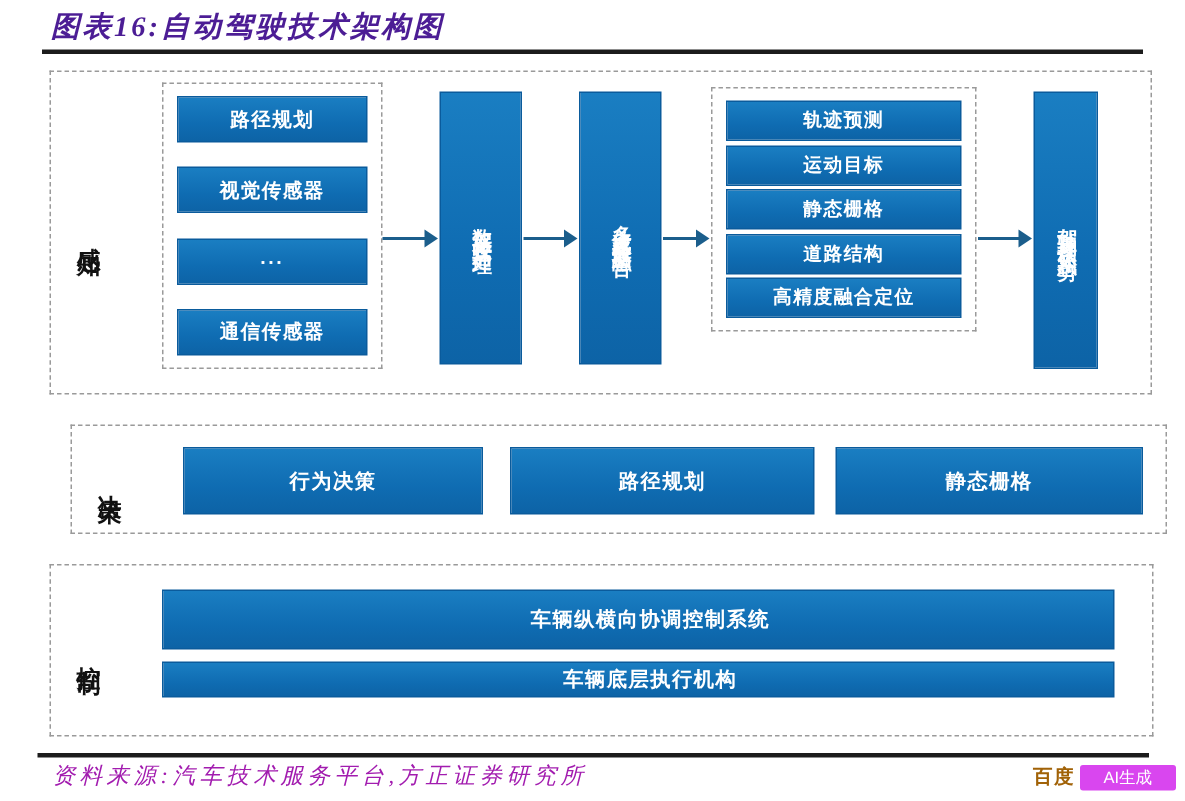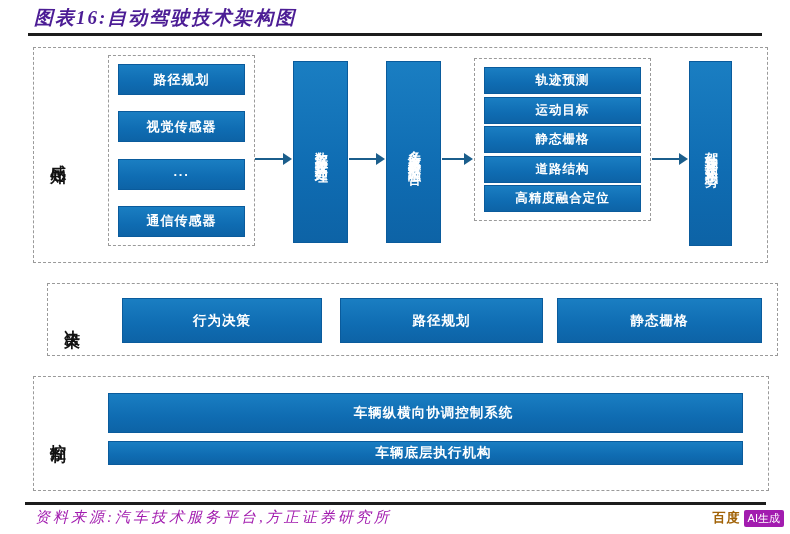--- a/index.html
+++ b/index.html
@@ -108,22 +108,22 @@
     font-size:15px;color:#a21caf;letter-spacing:3px;
     white-space:nowrap;
   }
   .watermark{
     position:absolute;right:6px;top:509px;
     display:flex;align-items:center;gap:3px;
     font-size:13px;
   }
   .wm-brand{color:#a16207;font-weight:700;letter-spacing:1px;}
   .wm-tag{
-    background:#a21caf;color:#ffffff;
-    font-size:11px;padding:1px 4px;border-radius:2px;
+    background:#d946ef;color:#ffffff;
+    font-size:11px;padding:1px 16px;border-radius:2px;
   }
 </style>
 </head>
 <body>
 
 <div id="canvas">
 
   <div class="title">图表16:自动驾驶技术架构图</div>
   <div class="rule rule1"></div>
 

